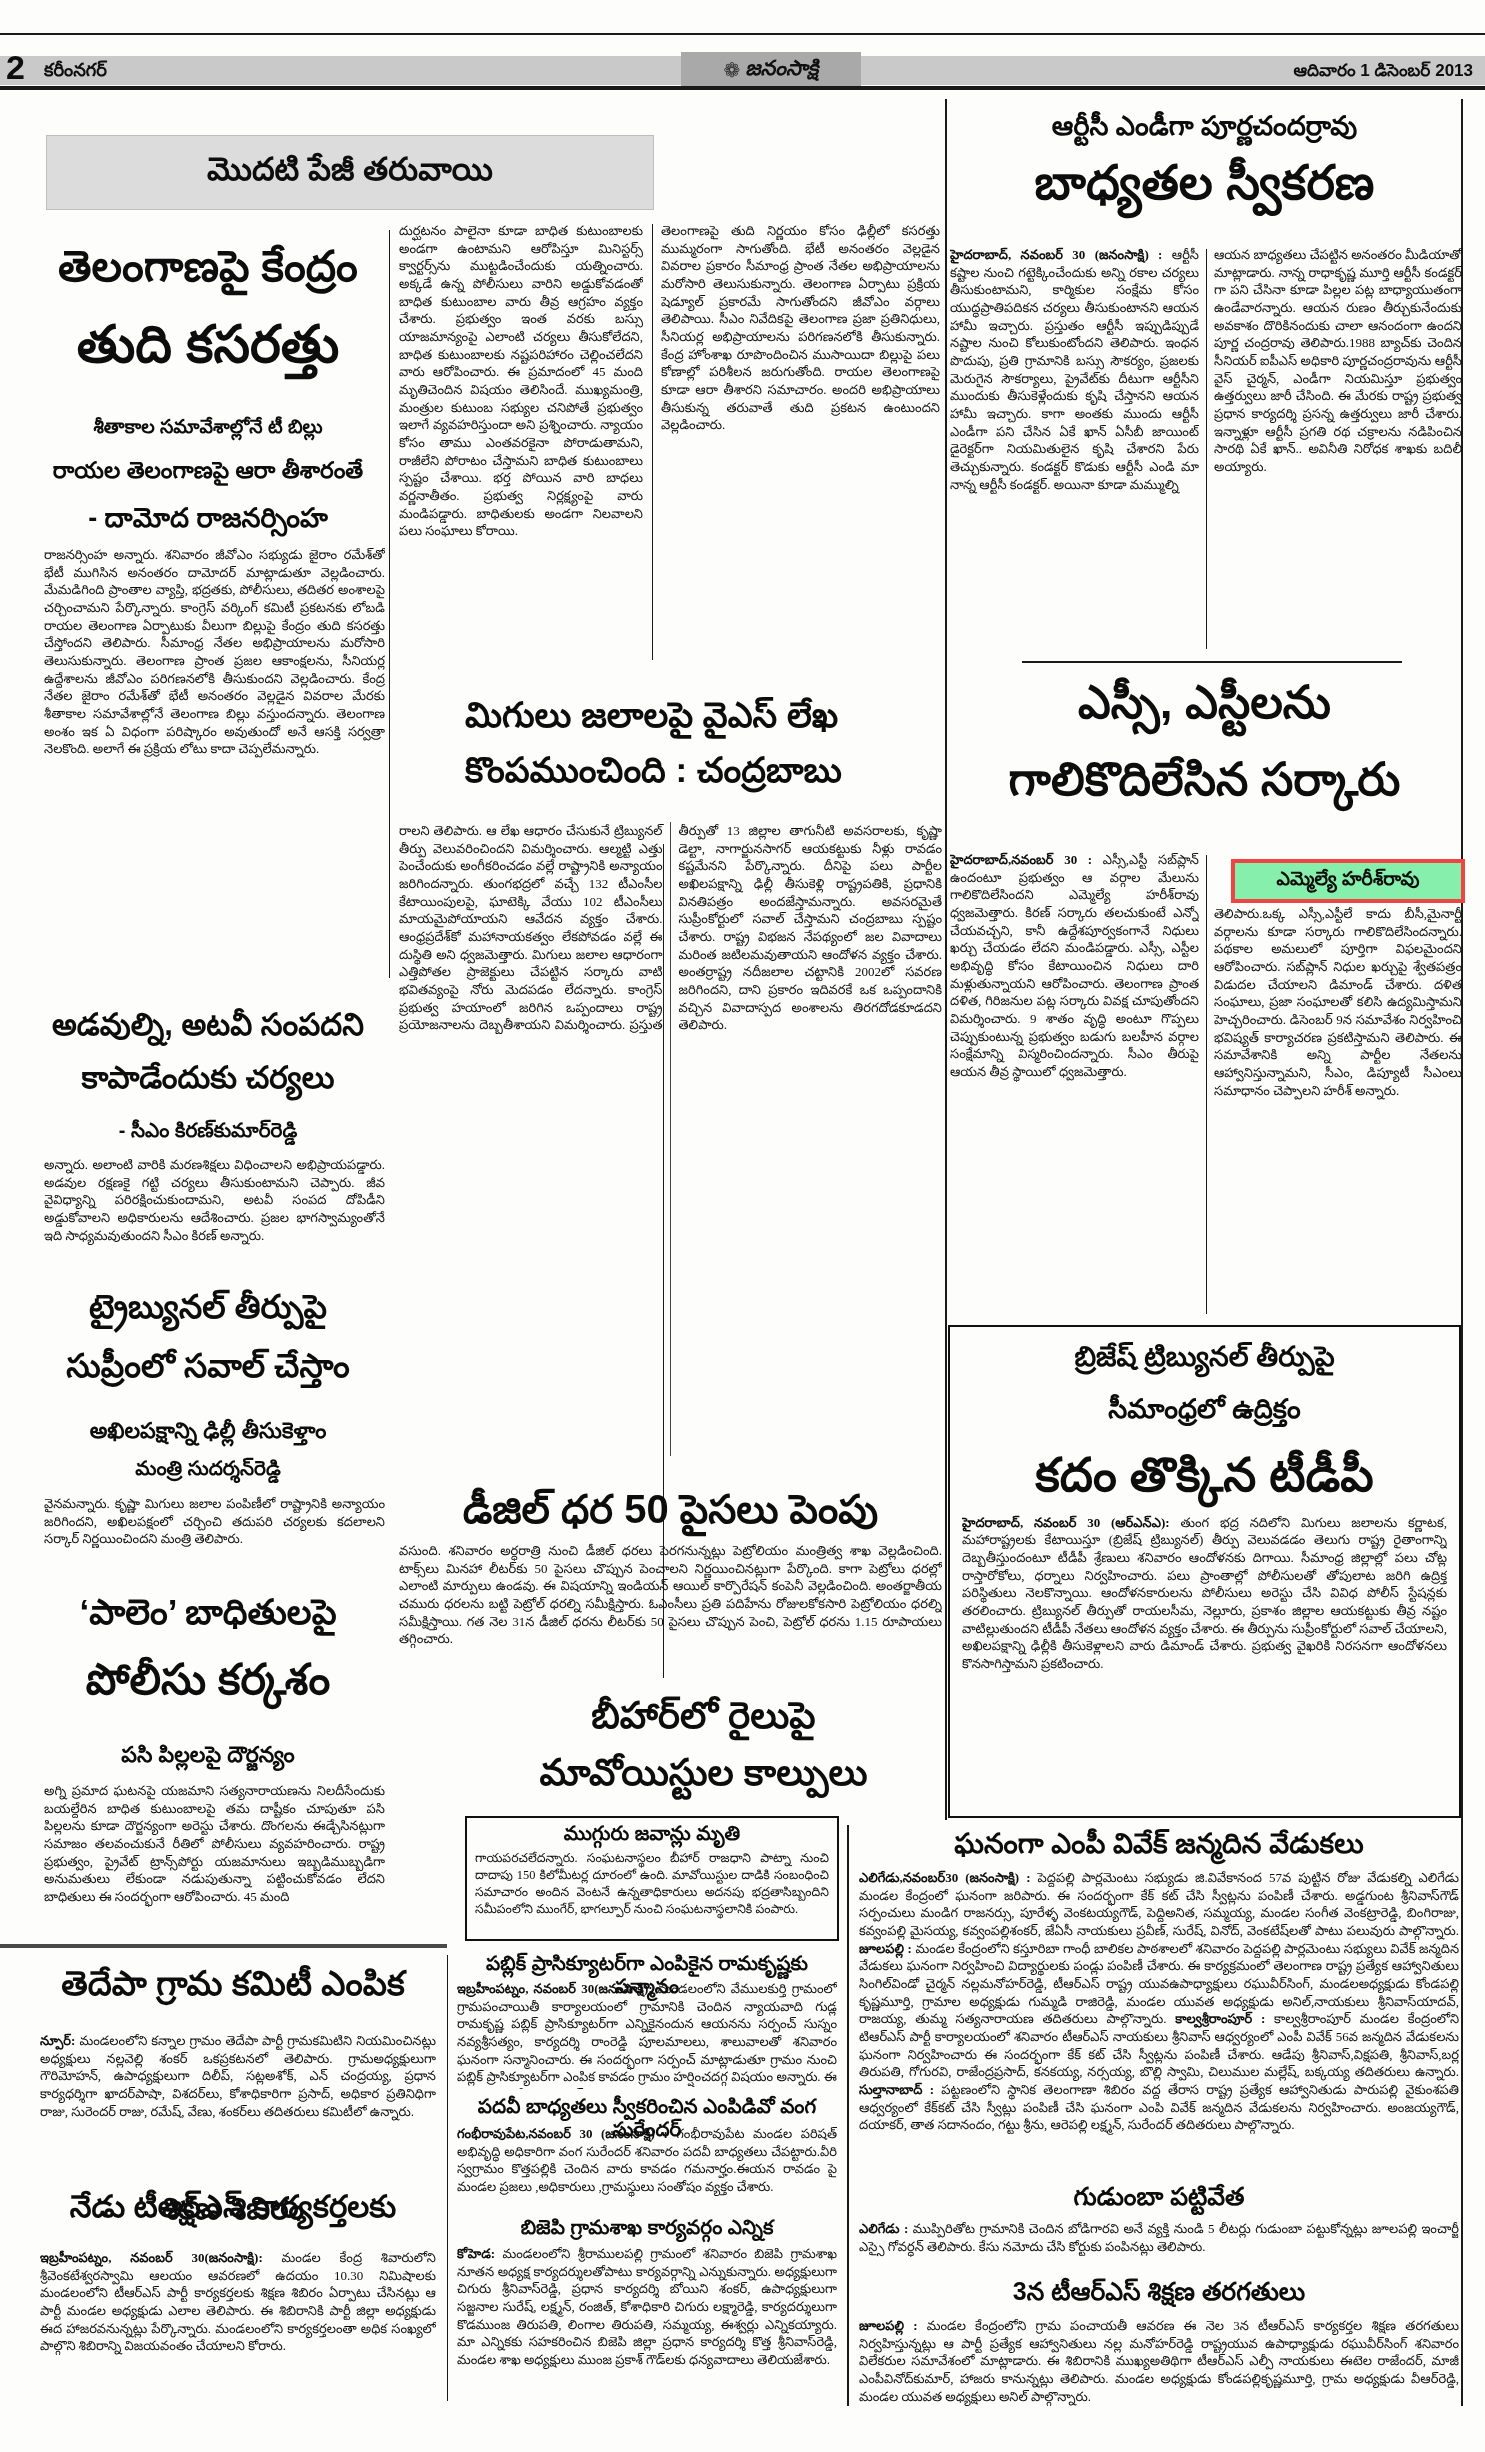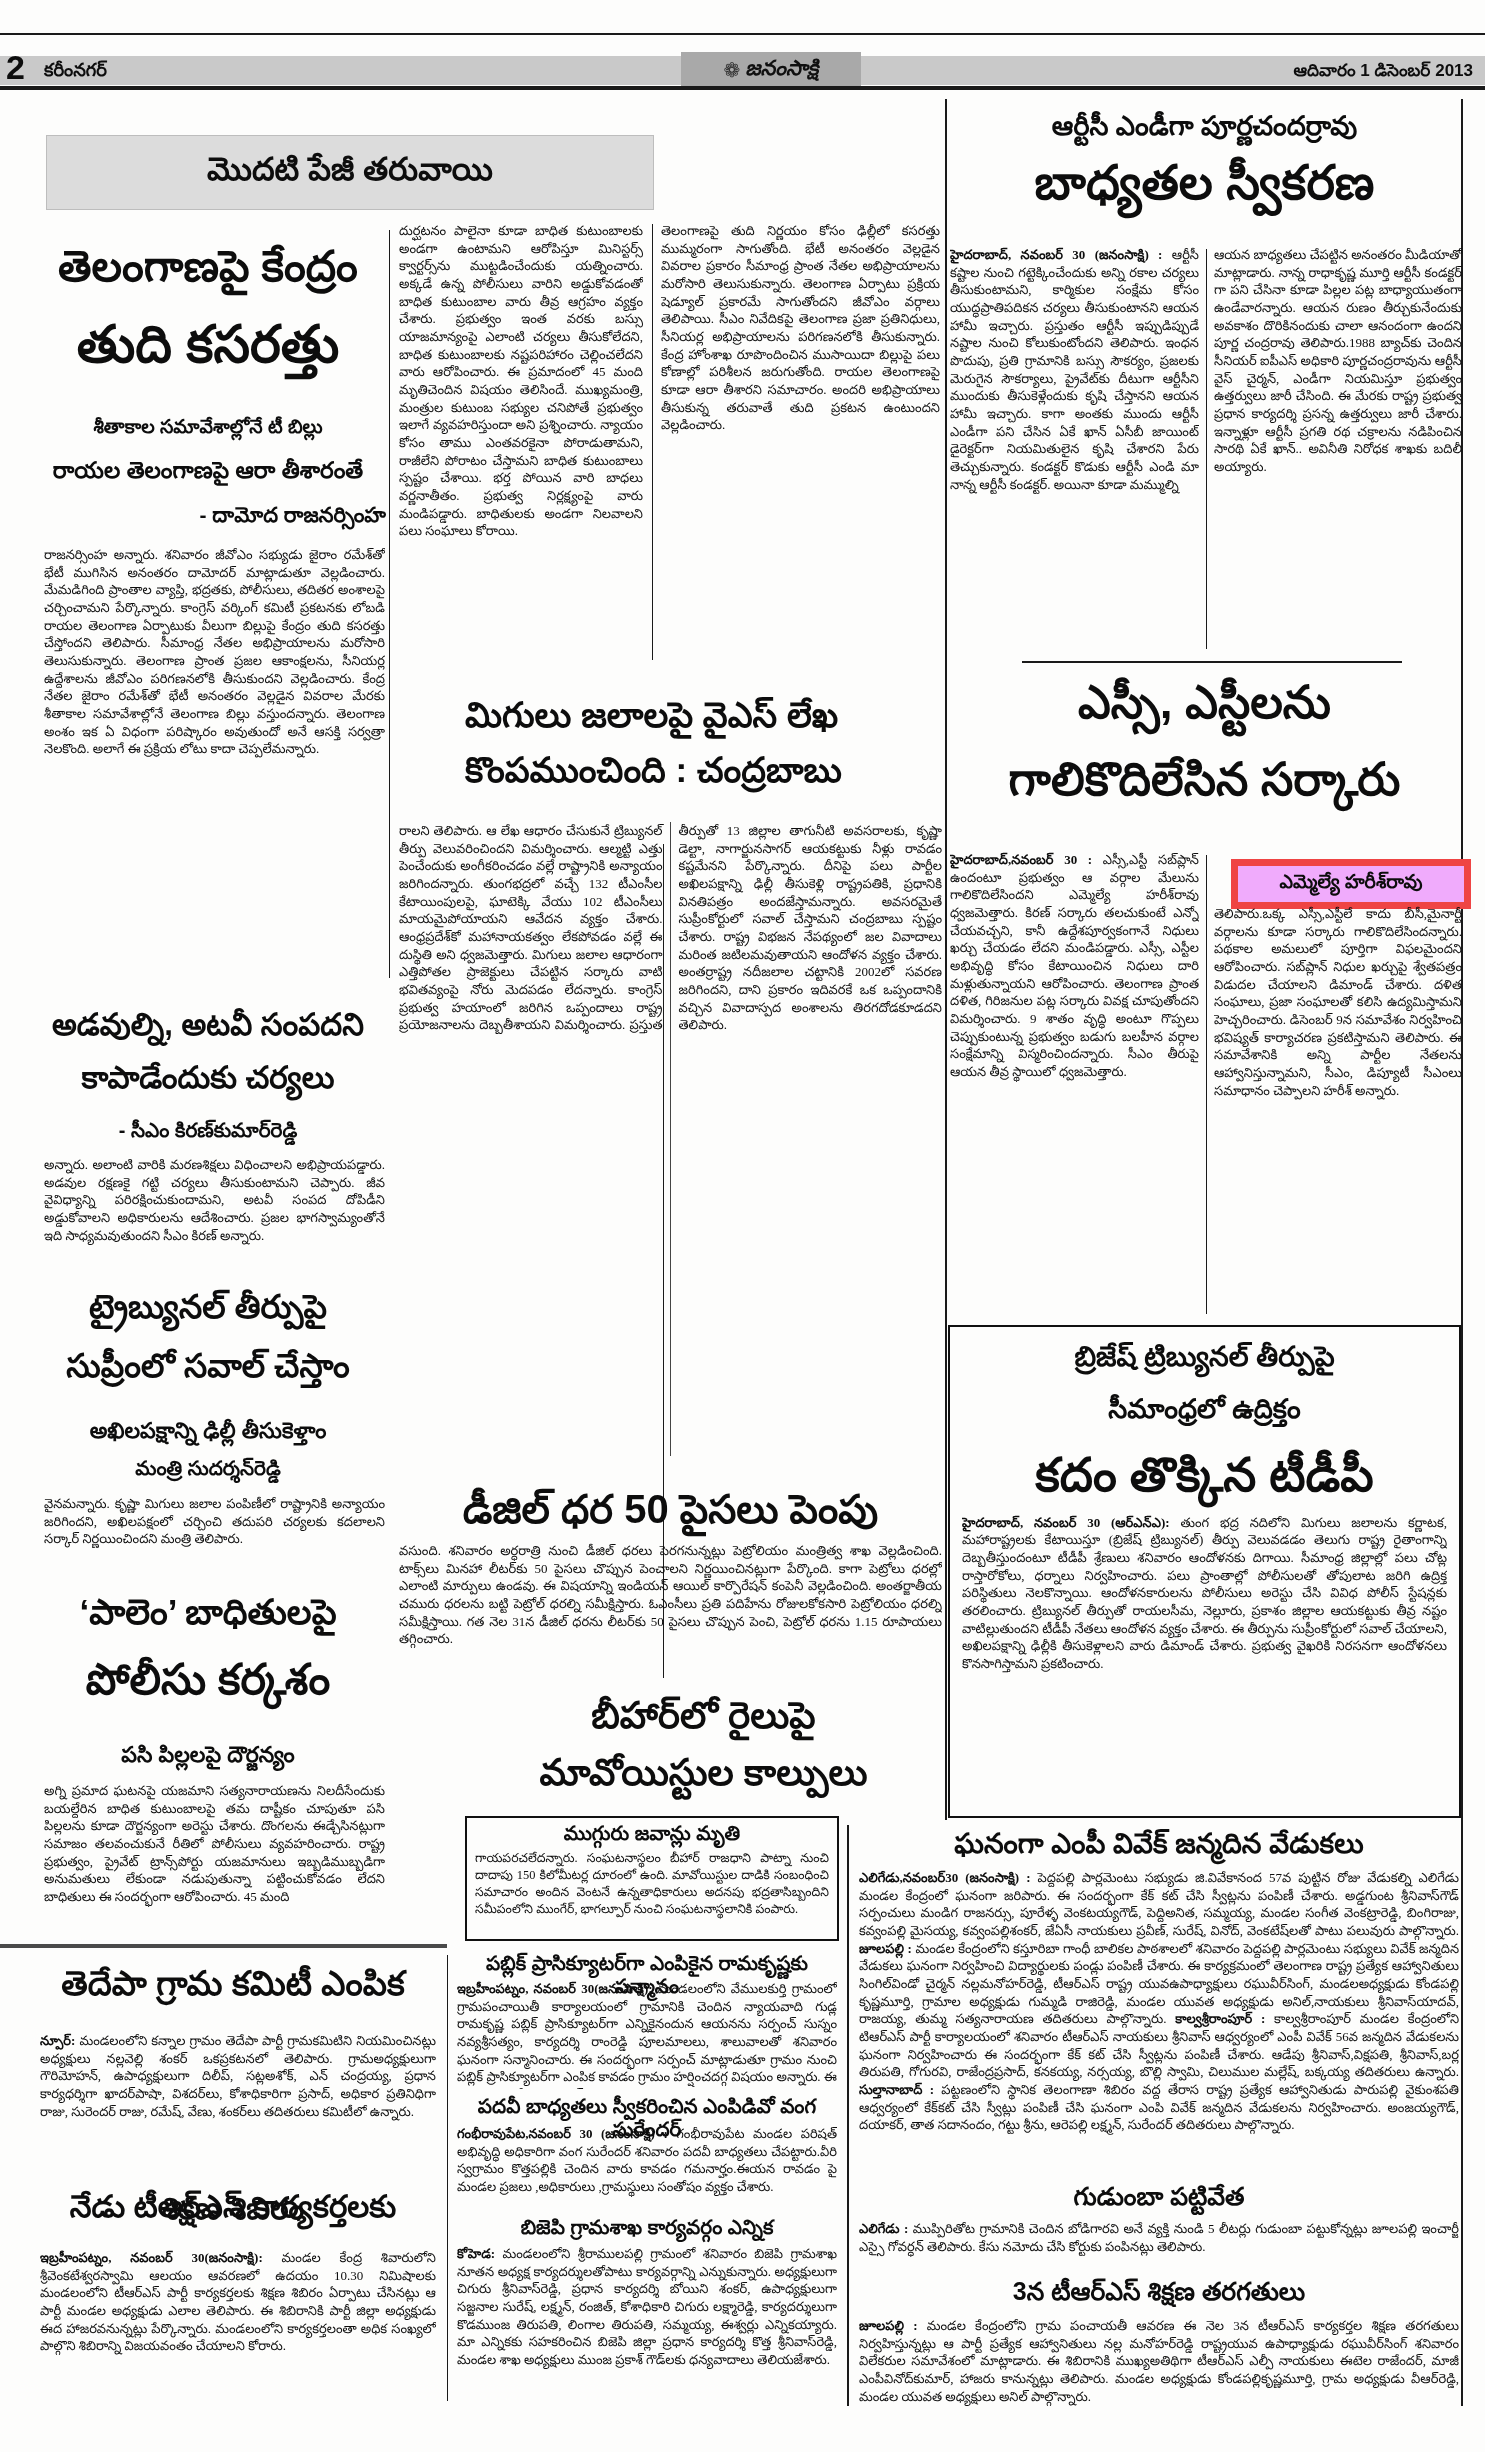--- a/index.html
+++ b/index.html
@@ -13,21 +13,21 @@
   .grayband{background:#c9c9c9;}
   .banner{background:#dcdcdc;border:1px solid #bdbdbd;}
   .bodytxt{font-size:13px;line-height:1.36;text-align:justify;overflow:hidden;word-break:break-word;}
   .bodytxt .lead{font-weight:bold;}
   .h-xxl{font-weight:bold;line-height:1.12;}
   .kick{font-weight:bold;}
   .subhead{font-weight:bold;}
   .byline{font-weight:bold;}
   .twocol{column-count:2;column-gap:16px;column-rule:1px solid #444;}
   .boxed{border:2px solid #111;}
-  .graychip{background:#f0abfc;border:7px solid #ef4444;}
+  .graychip{background:#86efac;border:4px solid #ef4444;}
 </style>
 </head>
 <body>
 
 <div class="page">
 
   <div class="abs rule" style="left:0;top:33px;width:1485px;height:2px;"></div>
   <div class="abs grayband" style="left:0;top:56px;width:1485px;height:29px;"></div>
   <div class="abs sans b" style="left:6px;top:48px;font-size:34px;">2</div>
   <div class="abs sans b" style="left:44px;top:60px;font-size:18px;">కరీంనగర్</div>
@@ -47,21 +47,21 @@
   <div class="abs rule" style="left:847px;top:1825px;width:2px;height:581px;"></div>
 
   <div class="abs banner ctr" style="left:46px;top:135px;width:606px;height:73px;display:flex;align-items:center;justify-content:center;">
     <span class="sans b" style="font-size:32px;">మొదటి పేజీ తరువాయి</span>
   </div>
 
   <div class="abs ctr sans h-xxl" style="left:30px;top:242px;width:356px;font-size:43px;">తెలంగాణపై కేంద్రం</div>
   <div class="abs ctr sans h-xxl" style="left:30px;top:315px;width:356px;font-size:52px;">తుది కసరత్తు</div>
   <div class="abs ctr sans subhead" style="left:30px;top:416px;width:356px;font-size:19px;">శీతాకాల సమావేశాల్లోనే టీ బిల్లు</div>
   <div class="abs ctr sans subhead" style="left:30px;top:457px;width:356px;font-size:23px;">రాయల తెలంగాణపై ఆరా తీశారంతే</div>
-  <div class="abs ctr sans byline" style="left:30px;top:503px;width:356px;font-size:21px;text-align:right;">- దామోద రాజనర్సింహ</div>
+  <div class="abs ctr sans byline" style="left:30px;top:503px;width:356px;font-size:27px;">- దామోద రాజనర్సింహ</div>
   <div class="abs bodytxt" style="left:44px;top:546px;width:341px;height:434px;">రాజనర్సింహ అన్నారు. శనివారం జీవోఎం సభ్యుడు జైరాం రమేశ్‌తో భేటీ ముగిసిన అనంతరం దామోదర్ మాట్లాడుతూ వెల్లడించారు. మేమడిగింది ప్రాంతాల వ్యాప్తి, భద్రతకు, పోలీసులు, తదితర అంశాలపై చర్చించామని పేర్కొన్నారు. కాంగ్రెస్ వర్కింగ్ కమిటీ ప్రకటనకు లోబడి రాయల తెలంగాణ ఏర్పాటుకు వీలుగా బిల్లుపై కేంద్రం తుది కసరత్తు చేస్తోందని తెలిపారు. సీమాంధ్ర నేతల అభిప్రాయాలను మరోసారి తెలుసుకున్నారు. తెలంగాణ ప్రాంత ప్రజల ఆకాంక్షలను, సీనియర్ల ఉద్దేశాలను జీవోఎం పరిగణనలోకి తీసుకుందని వెల్లడించారు. కేంద్ర నేతల జైరాం రమేశ్‌తో భేటీ అనంతరం వెల్లడైన వివరాల మేరకు శీతాకాల సమావేశాల్లోనే తెలంగాణ బిల్లు వస్తుందన్నారు. తెలంగాణ అంశం ఇక ఏ విధంగా పరిష్కారం అవుతుందో అనే ఆసక్తి సర్వత్రా నెలకొంది. అలాగే ఈ ప్రక్రియ లోటు కాదా చెప్పలేమన్నారు.</div>
   <div class="abs bodytxt" style="left:399px;top:222px;width:244px;height:436px;">దుర్ఘటనం పాలైనా కూడా బాధిత కుటుంబాలకు అండగా ఉంటామని ఆరోపిస్తూ మినిస్టర్స్ క్వార్టర్స్‌ను ముట్టడించేందుకు యత్నించారు. అక్కడే ఉన్న పోలీసులు వారిని అడ్డుకోవడంతో బాధిత కుటుంబాల వారు తీవ్ర ఆగ్రహం వ్యక్తం చేశారు. ప్రభుత్వం ఇంత వరకు బస్సు యాజమాన్యంపై ఎలాంటి చర్యలు తీసుకోలేదని, బాధిత కుటుంబాలకు నష్టపరిహారం చెల్లించలేదని వారు ఆరోపించారు. ఈ ప్రమాదంలో 45 మంది మృతిచెందిన విషయం తెలిసిందే. ముఖ్యమంత్రి, మంత్రుల కుటుంబ సభ్యుల చనిపోతే ప్రభుత్వం ఇలాగే వ్యవహరిస్తుందా అని ప్రశ్నించారు. న్యాయం కోసం తాము ఎంతవరకైనా పోరాడుతామని, రాజీలేని పోరాటం చేస్తామని బాధిత కుటుంబాలు స్పష్టం చేశాయి. భర్త పోయిన వారి బాధలు వర్ణనాతీతం. ప్రభుత్వ నిర్లక్ష్యంపై వారు మండిపడ్డారు. బాధితులకు అండగా నిలవాలని పలు సంఘాలు కోరాయి.</div>
   <div class="abs bodytxt" style="left:661px;top:222px;width:279px;height:422px;">తెలంగాణపై తుది నిర్ణయం కోసం ఢిల్లీలో కసరత్తు ముమ్మరంగా సాగుతోంది. భేటీ అనంతరం వెల్లడైన వివరాల ప్రకారం సీమాంధ్ర ప్రాంత నేతల అభిప్రాయాలను మరోసారి తెలుసుకున్నారు. తెలంగాణ ఏర్పాటు ప్రక్రియ షెడ్యూల్ ప్రకారమే సాగుతోందని జీవోఎం వర్గాలు తెలిపాయి. సీఎం నివేదికపై తెలంగాణ ప్రజా ప్రతినిధులు, సీనియర్ల అభిప్రాయాలను పరిగణనలోకి తీసుకున్నారు. కేంద్ర హోంశాఖ రూపొందించిన ముసాయిదా బిల్లుపై పలు కోణాల్లో పరిశీలన జరుగుతోంది. రాయల తెలంగాణపై కూడా ఆరా తీశారని సమాచారం. అందరి అభిప్రాయాలు తీసుకున్న తరువాతే తుది ప్రకటన ఉంటుందని వెల్లడించారు.</div>
 
   <div class="abs sans h-xxl" style="left:465px;top:695px;width:477px;font-size:35px;">మిగులు జలాలపై వైఎస్ లేఖ</div>
   <div class="abs sans h-xxl" style="left:465px;top:750px;width:477px;font-size:35px;">కొంపముంచింది : చంద్రబాబు</div>
   <div class="abs bodytxt twocol" style="left:399px;top:822px;width:543px;height:634px;">రాలని తెలిపారు. ఆ లేఖ ఆధారం చేసుకునే ట్రిబ్యునల్ తీర్పు వెలువరించిందని విమర్శించారు. ఆల్మట్టి ఎత్తు పెంచేందుకు అంగీకరించడం వల్లే రాష్ట్రానికి అన్యాయం జరిగిందన్నారు. తుంగభద్రలో వచ్చే 132 టీఎంసీల కేటాయింపులపై, ఘాటెక్కి వేయు 102 టీఎంసీలు మాయమైపోయాయని ఆవేదన వ్యక్తం చేశారు. ఆంధ్రప్రదేశ్‌కో మహానాయకత్వం లేకపోవడం వల్లే ఈ దుస్థితి అని ధ్వజమెత్తారు. మిగులు జలాల ఆధారంగా ఎత్తిపోతల ప్రాజెక్టులు చేపట్టిన సర్కారు వాటి భవితవ్యంపై నోరు మెదపడం లేదన్నారు. కాంగ్రెస్ ప్రభుత్వ హయాంలో జరిగిన ఒప్పందాలు రాష్ట్ర ప్రయోజనాలను దెబ్బతీశాయని విమర్శించారు. ప్రస్తుత తీర్పుతో 13 జిల్లాల తాగునీటి అవసరాలకు, కృష్ణా డెల్టా, నాగార్జునసాగర్ ఆయకట్టుకు నీళ్లు రావడం కష్టమేనని పేర్కొన్నారు. దీనిపై పలు పార్టీల అఖిలపక్షాన్ని ఢిల్లీ తీసుకెళ్లి రాష్ట్రపతికి, ప్రధానికి వినతిపత్రం అందజేస్తామన్నారు. అవసరమైతే సుప్రీంకోర్టులో సవాల్ చేస్తామని చంద్రబాబు స్పష్టం చేశారు. రాష్ట్ర విభజన నేపథ్యంలో జల వివాదాలు మరింత జటిలమవుతాయని ఆందోళన వ్యక్తం చేశారు. అంతర్రాష్ట్ర నదీజలాల చట్టానికి 2002లో సవరణ జరిగిందని, దాని ప్రకారం ఇదివరకే ఒక ఒప్పందానికి వచ్చిన వివాదాస్పద అంశాలను తిరగదోడకూడదని తెలిపారు.</div>
 
   <div class="abs ctr sans h-xxl" style="left:30px;top:1008px;width:356px;font-size:31px;">అడవుల్ని, అటవీ సంపదని</div>
   <div class="abs ctr sans h-xxl" style="left:30px;top:1061px;width:356px;font-size:31px;">కాపాడేందుకు చర్యలు</div>

